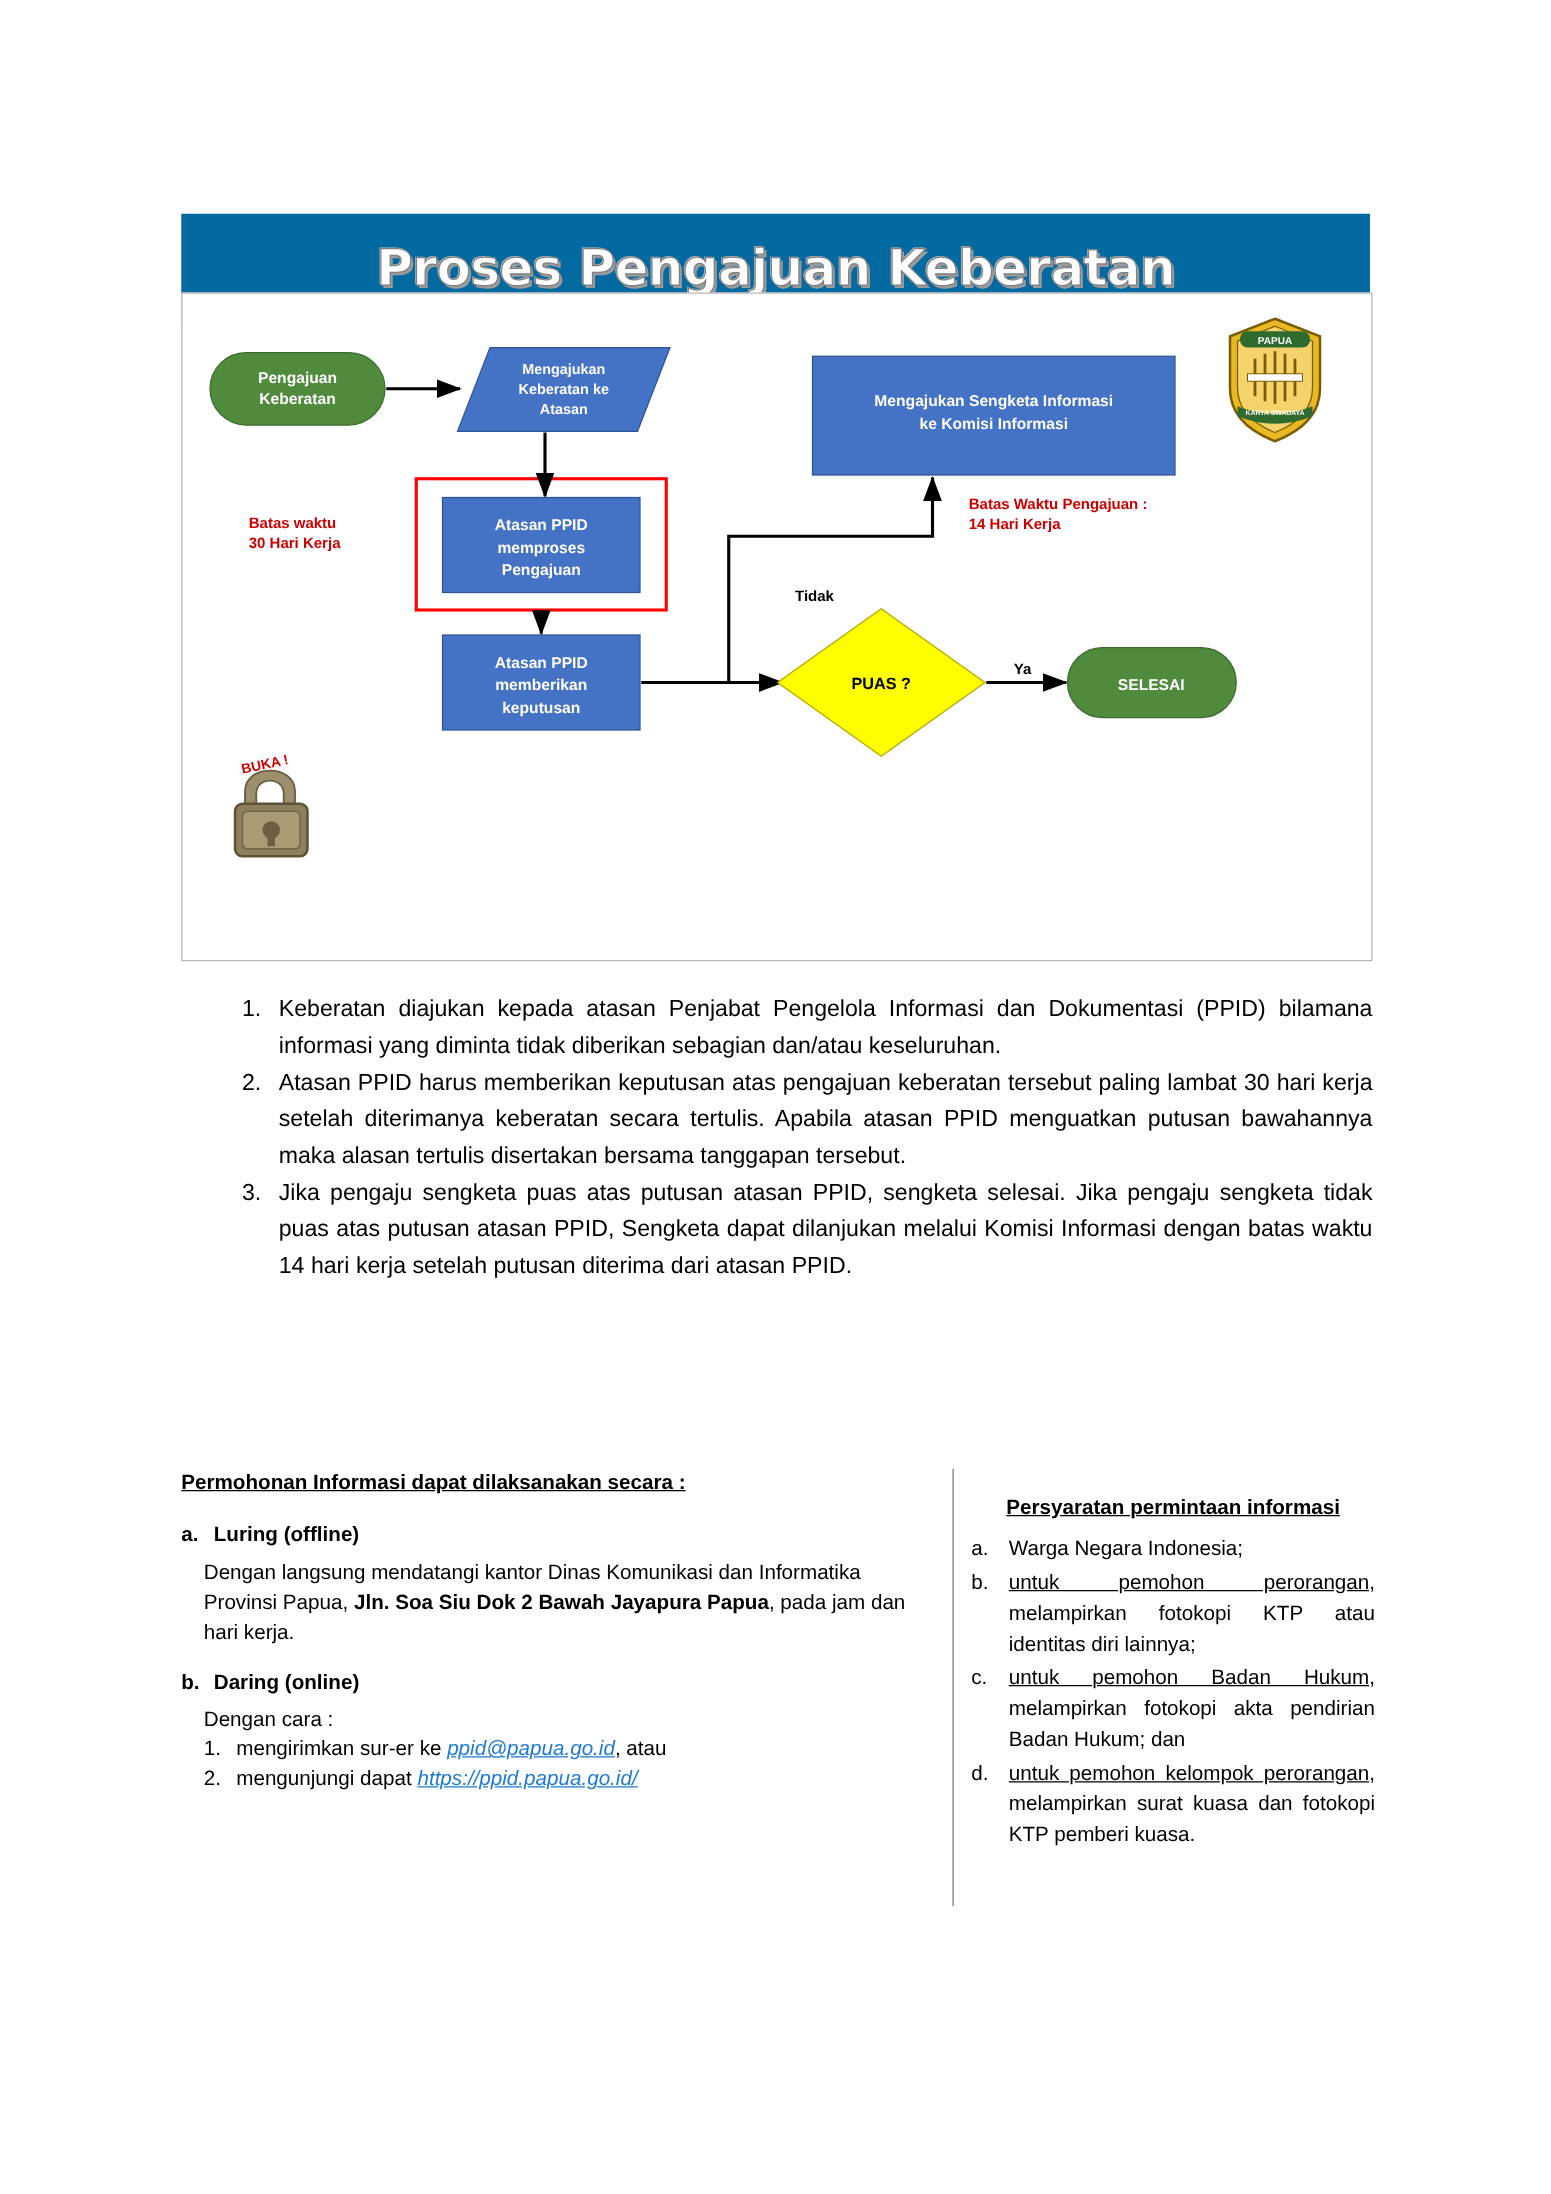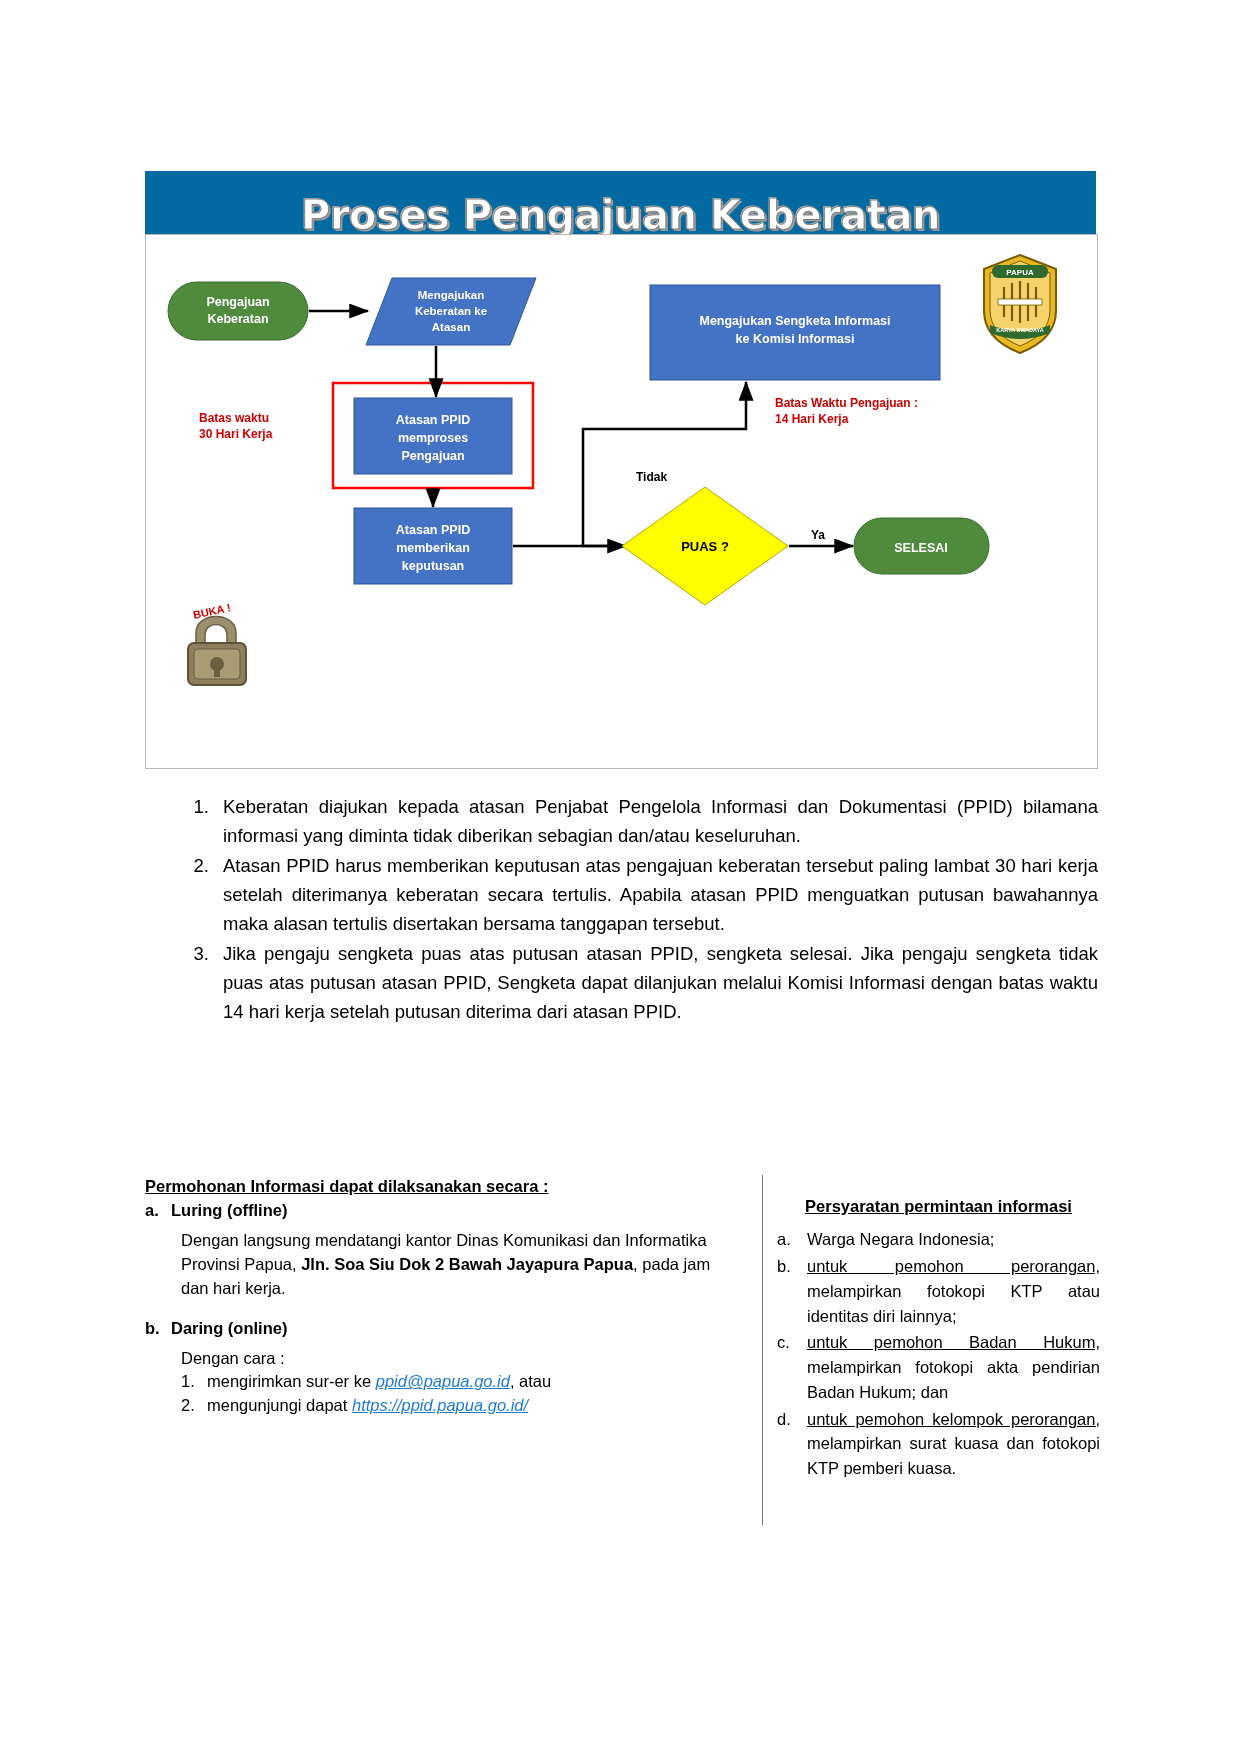--- a/index.html
+++ b/index.html
@@ -104,36 +104,37 @@
     height: 350px;
   }
   .col-right {
     flex: 1;
     font-size: 16.5px;
     line-height: 1.5;
   }
   .left-head {
     font-weight: bold;
     text-decoration: underline;
+    margin-bottom: 18px;
     font-size: 16.5px;
   }
   .opt {
     display: flex;
     margin-bottom: 6px;
   }
   .opt .mark {
     width: 26px;
     flex: 0 0 26px;
     font-weight: bold;
   }
   .opt .lbl {
     font-weight: bold;
   }
   .opt-body {
-    margin-left: 36px;
+    margin-left: 18px;
     margin-bottom: 16px;
   }
   .sub {
     display: flex;
   }
   .sub .snum {
     width: 26px;
     flex: 0 0 26px;
   }
   a.link, .link {

